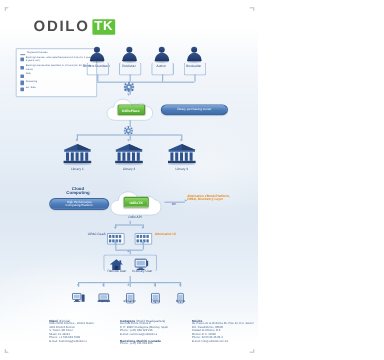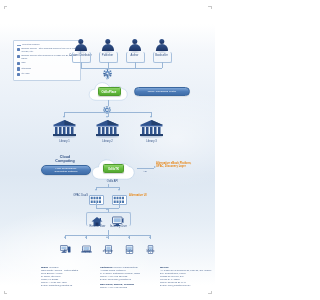--- a/index.html
+++ b/index.html
@@ -148,20 +148,24 @@
 
   <div class="cmark" style="left:4px;top:6px;width:3px;height:.5px;"></div>
   <div class="cmark" style="left:4px;top:6px;width:.5px;height:3px;"></div>
   <div class="cmark" style="left:208px;top:6px;width:3px;height:.5px;"></div>
   <div class="cmark" style="left:210.5px;top:6px;width:.5px;height:3px;"></div>
   <div class="cmark" style="left:4px;top:293px;width:3px;height:.5px;"></div>
   <div class="cmark" style="left:4px;top:291px;width:.5px;height:3px;"></div>
   <div class="cmark" style="left:208px;top:293px;width:3px;height:.5px;"></div>
   <div class="cmark" style="left:210.5px;top:291px;width:.5px;height:3px;"></div>
 
+  <div id="logo">
+    <span id="logoword">ODILO</span>
+    <span id="logobadge">TK</span>
+  </div>
 
   <div id="legend">
     <div class="lg-row">
       <span class="lg-ico dash"></span>
       <span class="lg-txt">Perpetual licenses</span>
     </div>
     <div class="lg-row">
       <span class="lg-ico"></span>
       <span class="lg-txt">Expiring License - after specified period of time (for 1 year, 2 years, etc).</span>
     </div>

